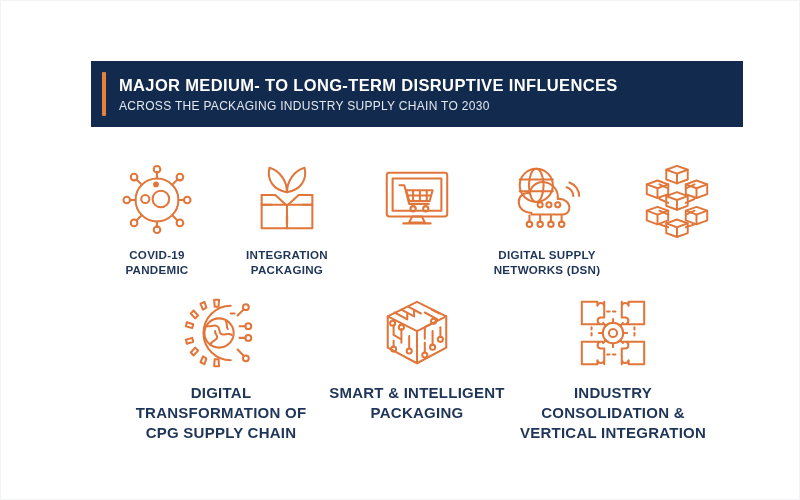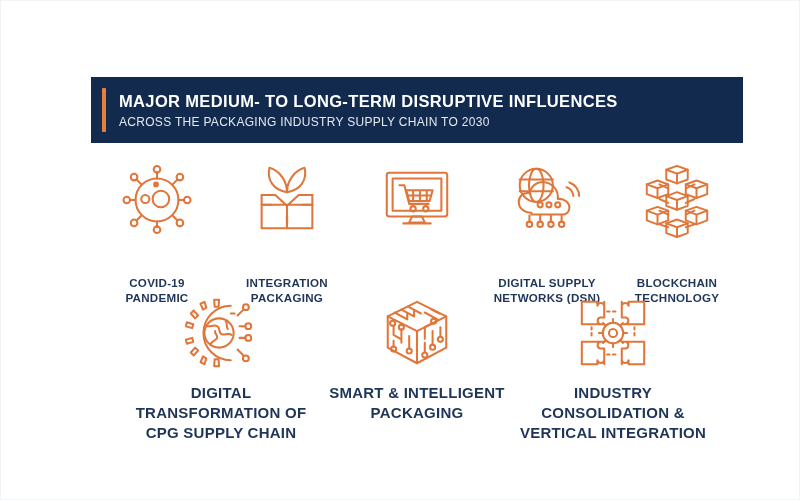--- a/index.html
+++ b/index.html
@@ -19,21 +19,21 @@
     height: 500px;
     background: #ffffff;
     box-sizing: border-box;
     border: 1px solid #f2f3f5;
   }
 
   
   .header-banner {
     position: absolute;
     left: 90px;
-    top: 76px;
+    top: 60px;
     width: 652px;
     height: 66px;
     background: #112a4e;
     display: flex;
     align-items: center;
     box-sizing: border-box;
   }
   .header-accent {
     width: 4px;
     height: 44px;
@@ -81,21 +81,21 @@
   .row-two {
     left: 120px;
     top: 292px;
     width: 592px;
   }
   .item {
     display: flex;
     flex-direction: column;
     align-items: center;
   }
-  .row-one .item { width: 130px; gap: 28px; }
+  .row-one .item { width: 130px; }
   .row-two .item { width: 196px; }
 
   .icon-box {
     width: 84px;
     height: 80px;
     display: flex;
     align-items: center;
     justify-content: center;
   }
   .icon-box svg {
@@ -268,22 +268,20 @@
           <line x1="31" y1="29" x2="22" y2="25"></line>
           <line x1="49" y1="29" x2="58" y2="25"></line>
           <line x1="31" y1="44" x2="22" y2="40"></line>
           <line x1="49" y1="44" x2="58" y2="40"></line>
           <line x1="31" y1="56" x2="22" y2="52"></line>
           <line x1="49" y1="56" x2="58" y2="52"></line>
           <line x1="31" y1="69" x2="22" y2="66"></line>
           <line x1="49" y1="69" x2="58" y2="66"></line>
         </svg>
       </div>
-      <div class="item-label">BLOCKCHAIN
-TECHNOLOGY</div>
     </div>
 
   </div>
 
   <div class="row row-two">
 
     <div class="item">
       <div class="icon-box">
         <svg viewBox="0 0 80 80" fill="none" stroke="#e0763a" stroke-width="2.1" stroke-linecap="round" stroke-linejoin="round">
           <path d="M50 12 A28 28 0 1 0 50 68"></path>

